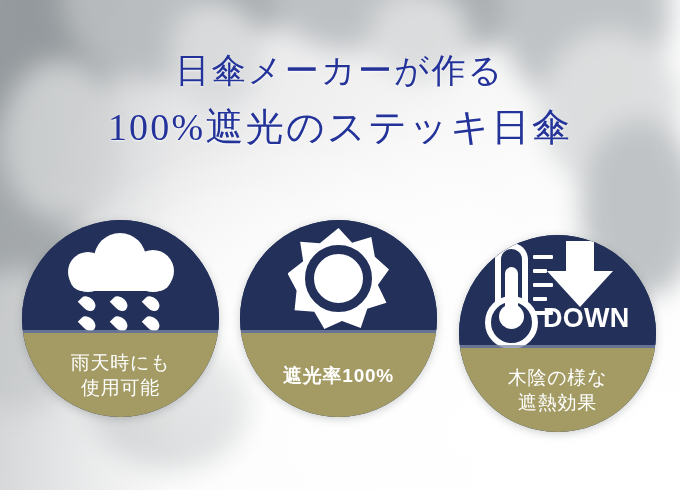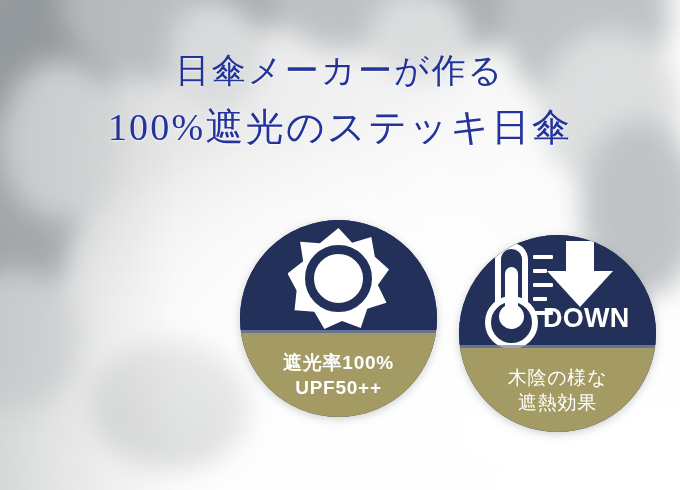--- a/index.html
+++ b/index.html
@@ -166,34 +166,56 @@
   <div class="bg-haze"></div>
   <div class="bg-vignette"></div>
 
   <div class="headline">
     <div class="line1">日傘メーカーが作る</div>
     <div class="line2">100%遮光のステッキ日傘</div>
   </div>
 
   <div class="badges">
 
+    <div class="badge b1">
+      <div class="top"></div>
+      <div class="icon">
+        <div class="cloud">
+          <i class="c1"></i>
+            <i class="c2"></i>
+            <i class="c3"></i>
+            <i class="base"></i>
+        </div>
+        <div class="drop" style="left:60px;top:75px;"></div>
+        <div class="drop" style="left:92px;top:75px;"></div>
+        <div class="drop" style="left:124px;top:75px;"></div>
+        <div class="drop" style="left:60px;top:95px;"></div>
+        <div class="drop" style="left:92px;top:95px;"></div>
+        <div class="drop" style="left:124px;top:95px;"></div>
+      </div>
+      <div class="rule"></div>
+      <div class="bottom"></div>
+      <div class="caption">
+        <span>雨天時にも</span>
+        <span>使用可能</span>
+      </div>
+    </div>
 
     <div class="badge b2">
       <div class="top"></div>
       <div class="icon">
         <div class="sun">
           <div class="star"></div>
           <div class="ring"></div>
         </div>
       </div>
       <div class="rule"></div>
       <div class="bottom"></div>
       <div class="caption">
         <span>遮光率100%</span>
-        <span>UPF50++</span>
       </div>
     </div>
 
     <div class="badge b3">
       <div class="top"></div>
       <div class="icon">
         <div class="thermo">
           <div class="stem"></div>
           <div class="bulb"></div>
           <div class="merc"></div>

